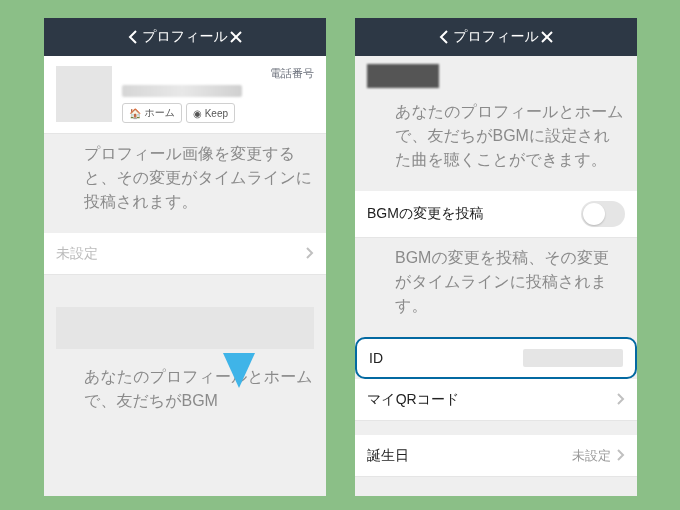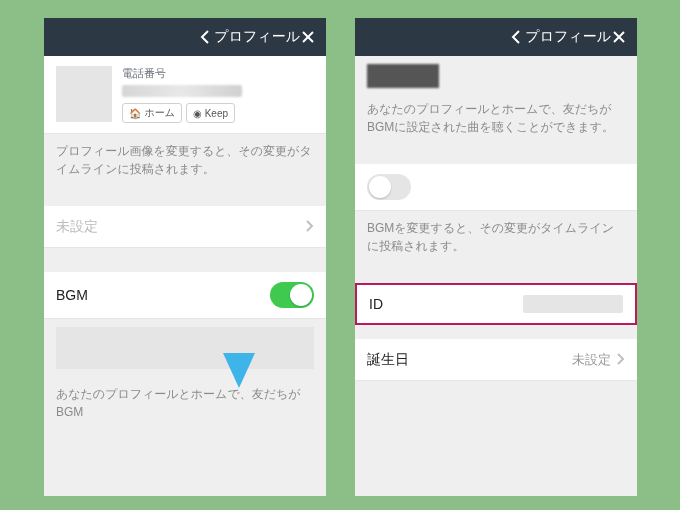--- a/index.html
+++ b/index.html
@@ -19,21 +19,21 @@
     overflow: hidden;
   }
   .phone.left { left: 44px; top: 18px; }
   .phone.right { left: 355px; top: 18px; }
 
   .navbar {
     background: #2d3845;
     height: 38px;
     display: flex;
     align-items: center;
-    justify-content: flex-end;
+    justify-content: center;
     padding: 0 10px;
     color: #fff;
   }
   .nav-title { font-size: 14px; font-weight: 500; }
   .nav-icon { width: 16px; height: 16px; display:flex; align-items:center; justify-content:center; }
   .nav-icon svg { stroke: #fff; stroke-width: 2; fill:none; }
   .cell {
     background: #fff;
     padding: 10px 12px;
     border-bottom: 1px solid #e5e5e5;
@@ -42,38 +42,39 @@
     justify-content: space-between;
     min-height: 42px;
   }
   .cell-label { font-size: 14px; color: #222; }
   .cell-label.muted { color: #bbb; }
   .cell-value { font-size: 13px; color: #999; }
   .cell .chev { margin-left: 6px; }
   .chev svg { stroke:#c0c0c0; stroke-width:2; fill:none; width:8px; height:12px; }
 
   .desc {
-    padding: 8px 12px 28px;
-    font-size: 12px;
+    padding: 8px 12px 19px;
+    font-size: 16px;
     color: #8a8a8a;
     line-height: 1.5;
+    margin-left: 28px;
   }
 
   .profile-block {
     display: flex;
     padding: 10px 12px;
     background:#fff;
     border-bottom:1px solid #e5e5e5;
   }
   .avatar {
     width: 56px; height: 56px;
     background: #e5e5e5;
     margin-right: 10px;
   }
-  .profile-info { flex:1; }
+  .profile-info { flex:1;text-align:right; }
   .profile-label { font-size: 11px; color: #6a6f7a; margin-bottom: 4px; }
   .blur-line {
     height: 12px;
     background: linear-gradient(90deg,#d6d6d6,#e8e8e8,#d0d0d0);
     filter: blur(1px);
     border-radius:2px;
     margin-bottom:6px;
     width: 120px;
   }
   .pill-row { display:flex; gap:4px; }
@@ -108,22 +109,22 @@
   .name-val { width:90px; height:22px; }
   .id-val { width:100px; height:18px; }
 
   .bgm-box {
     margin:8px 12px;
     height:42px;
     background:#e5e5e5;
   }
 
   .highlight {
-    border: 2px solid #be185d;
-    border-radius:0;
+    border: 2px solid #0369a1;
+    border-radius:10px;
   }
 
   .arrow {
     position:absolute;
     left: 175px;
     top: 155px;
     width: 40px;
     height: 215px;
     pointer-events:none;
   }
@@ -177,26 +178,20 @@
 
   <div class="cell">
     <span class="cell-label muted">未設定</span>
     <span class="chev"><svg viewBox="0 0 8 12">
           <polyline points="1,1 6,6 1,11"></polyline>
         </svg></span>
   </div>
 
   <div style="height:24px"></div>
 
-  <div class="cell">
-    <span class="cell-label">BGM</span>
-    <span class="toggle on">
-        <span class="knob"></span>
-      </span>
-  </div>
   <div class="bgm-box"></div>
   <div class="desc" style="padding-bottom:0">あなたのプロフィールとホームで、友だちがBGM</div>
 
   <svg class="arrow" viewBox="0 0 40 215">
     <defs>
       <linearGradient id="ag" x1="0" y1="0" x2="0" y2="1">
         <stop offset="0" stop-color="#3fb4e8"></stop>
           <stop offset="1" stop-color="#3fb4e8"></stop>
       </linearGradient>
     </defs>
@@ -218,32 +213,39 @@
           <line x1="3" y1="3" x2="13" y2="13"></line>
           <line x1="13" y1="3" x2="3" y2="13"></line>
         </svg>
     </span>
   </div>
 
   <div class="right-top-thumb"></div>
   <div class="desc">あなたのプロフィールとホームで、友だちがBGMに設定された曲を聴くことができます。</div>
 
   <div class="cell">
+    <span class="cell-label">BGMの変更を投稿</span>
     <span class="toggle off">
         <span class="knob"></span>
       </span>
   </div>
-  <div class="desc">BGMを変更すると、その変更がタイムラインに投稿されます。</div>
+  <div class="desc">BGMの変更を投稿、その変更がタイムラインに投稿されます。</div>
 
   <div class="cell highlight">
     <span class="cell-label">ID</span>
     <span class="graybox id-val"></span>
   </div>
 
 
+  <div class="cell">
+    <span class="cell-label">マイQRコード</span>
+    <span class="chev"><svg viewBox="0 0 8 12">
+          <polyline points="1,1 6,6 1,11"></polyline>
+        </svg></span>
+  </div>
 
   <div style="height:14px"></div>
 
   <div class="cell">
     <span class="cell-label">誕生日</span>
     <span style="display:flex;align-items:center;">
       <span class="cell-value">未設定</span>
       <span class="chev"><svg viewBox="0 0 8 12">
             <polyline points="1,1 6,6 1,11"></polyline>
           </svg></span>

